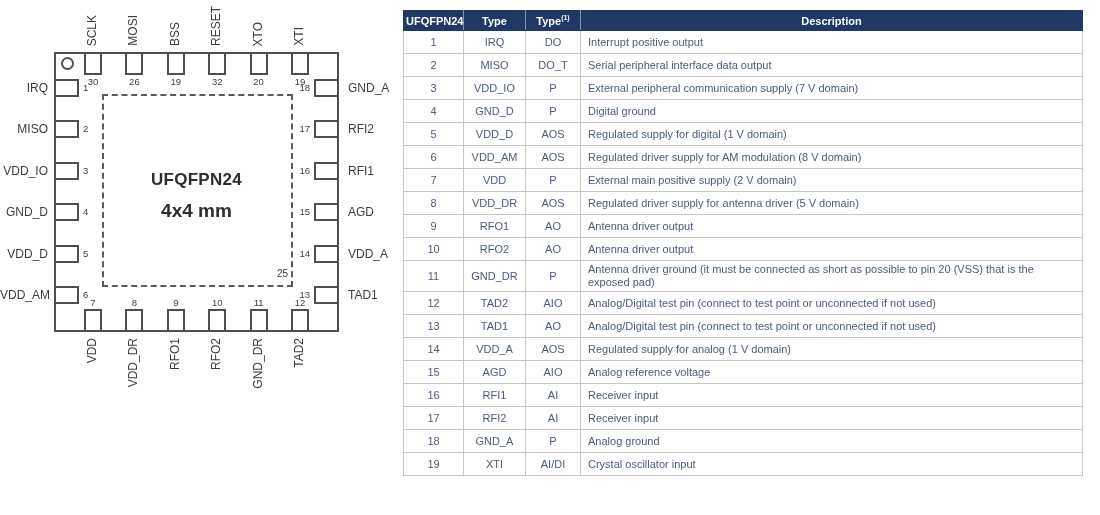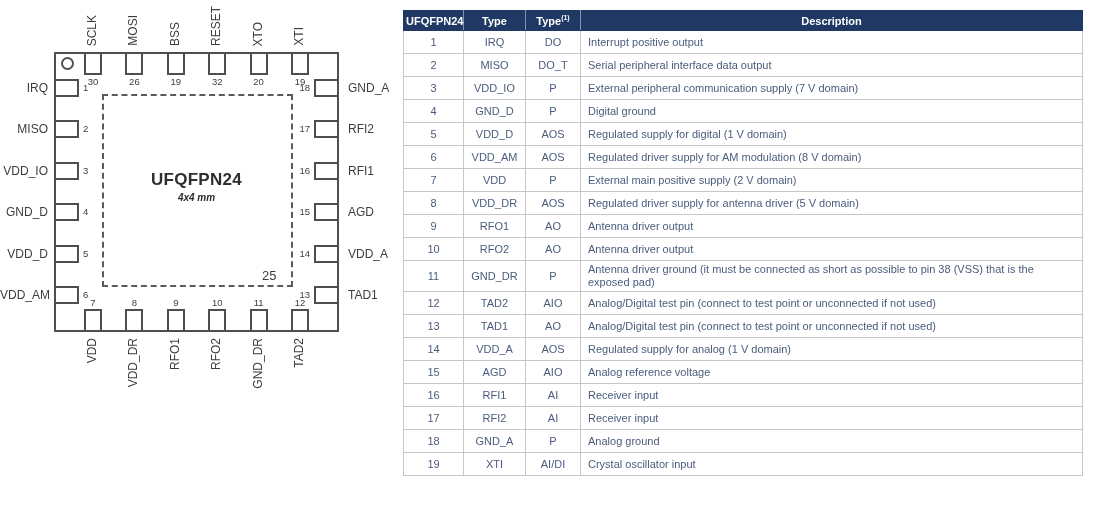--- a/index.html
+++ b/index.html
@@ -11,25 +11,25 @@
          font-family:"Liberation Sans", sans-serif;}
 
   
   #diagram{position:absolute;left:0;top:0;width:400px;height:515px;}
   .chip-body{position:absolute;left:54px;top:52px;width:285px;height:280px;
              border:2px solid var(--line);box-sizing:border-box;background:#fff;}
   .pin1-circle{position:absolute;left:61px;top:57px;width:13px;height:13px;border:2px solid var(--line);
                border-radius:50%;box-sizing:border-box;background:#fff;}
   .exposed-pad{position:absolute;left:102px;top:94px;width:191px;height:193px;
                border:2px dashed #5a5a5a;box-sizing:border-box;}
-  .pad-num{position:absolute;left:262px;top:268px;width:26px;
-           font-size:13px;color:var(--label);}
+  .pad-num{position:absolute;left:262px;top:268px;width:26px;text-align:right;
+           font-size:10px;color:var(--label);}
   .chip-title-wrap{position:absolute;left:54px;top:170px;width:285px;text-align:center;color:#2e2e2e;}
   .chip-title{font-size:17px;font-weight:bold;letter-spacing:.3px;}
-  .chip-subtitle{font-size:10px;font-weight:bold;margin-top:2px;font-style:italic;}
+  .chip-subtitle{font-size:19px;font-weight:bold;margin-top:10px;}
   .pin-box{position:absolute;border:2px solid var(--line);background:#fff;box-sizing:border-box;z-index:2;}
   .pin-num{position:absolute;font-size:9.5px;color:var(--label);z-index:3;}
   .pin-label{position:absolute;font-size:12px;color:var(--label);white-space:nowrap;z-index:3;}
   .vtext{writing-mode:vertical-rl;transform:rotate(180deg);}
 
   
   #pin-table{position:absolute;left:403px;top:10px;width:680px;border-collapse:collapse;
              table-layout:fixed;font-size:11px;color:var(--body-text);}
   #pin-table col.c-pin{width:60px;} #pin-table col.c-name{width:62px;}
   #pin-table col.c-type{width:55px;} #pin-table col.c-desc{width:auto;}
@@ -204,21 +204,21 @@
         <tr>
           <td>10</td>
           <td>RFO2</td>
           <td>AO</td>
           <td class="desc">Antenna driver output</td>
         </tr>
         <tr>
           <td>11</td>
           <td>GND_DR</td>
           <td>P</td>
-          <td class="desc">Antenna driver ground (it must be connected as short as possible to pin 38 (VSS) that is the exposed pad)</td>
+          <td class="desc">Antenna driver ground (it must be connected as short as possible to pin 20 (VSS) that is the exposed pad)</td>
         </tr>
         <tr>
           <td>12</td>
           <td>TAD2</td>
           <td>AIO</td>
           <td class="desc">Analog/Digital test pin (connect to test point or unconnected if not used)</td>
         </tr>
         <tr>
           <td>13</td>
           <td>TAD1</td>

